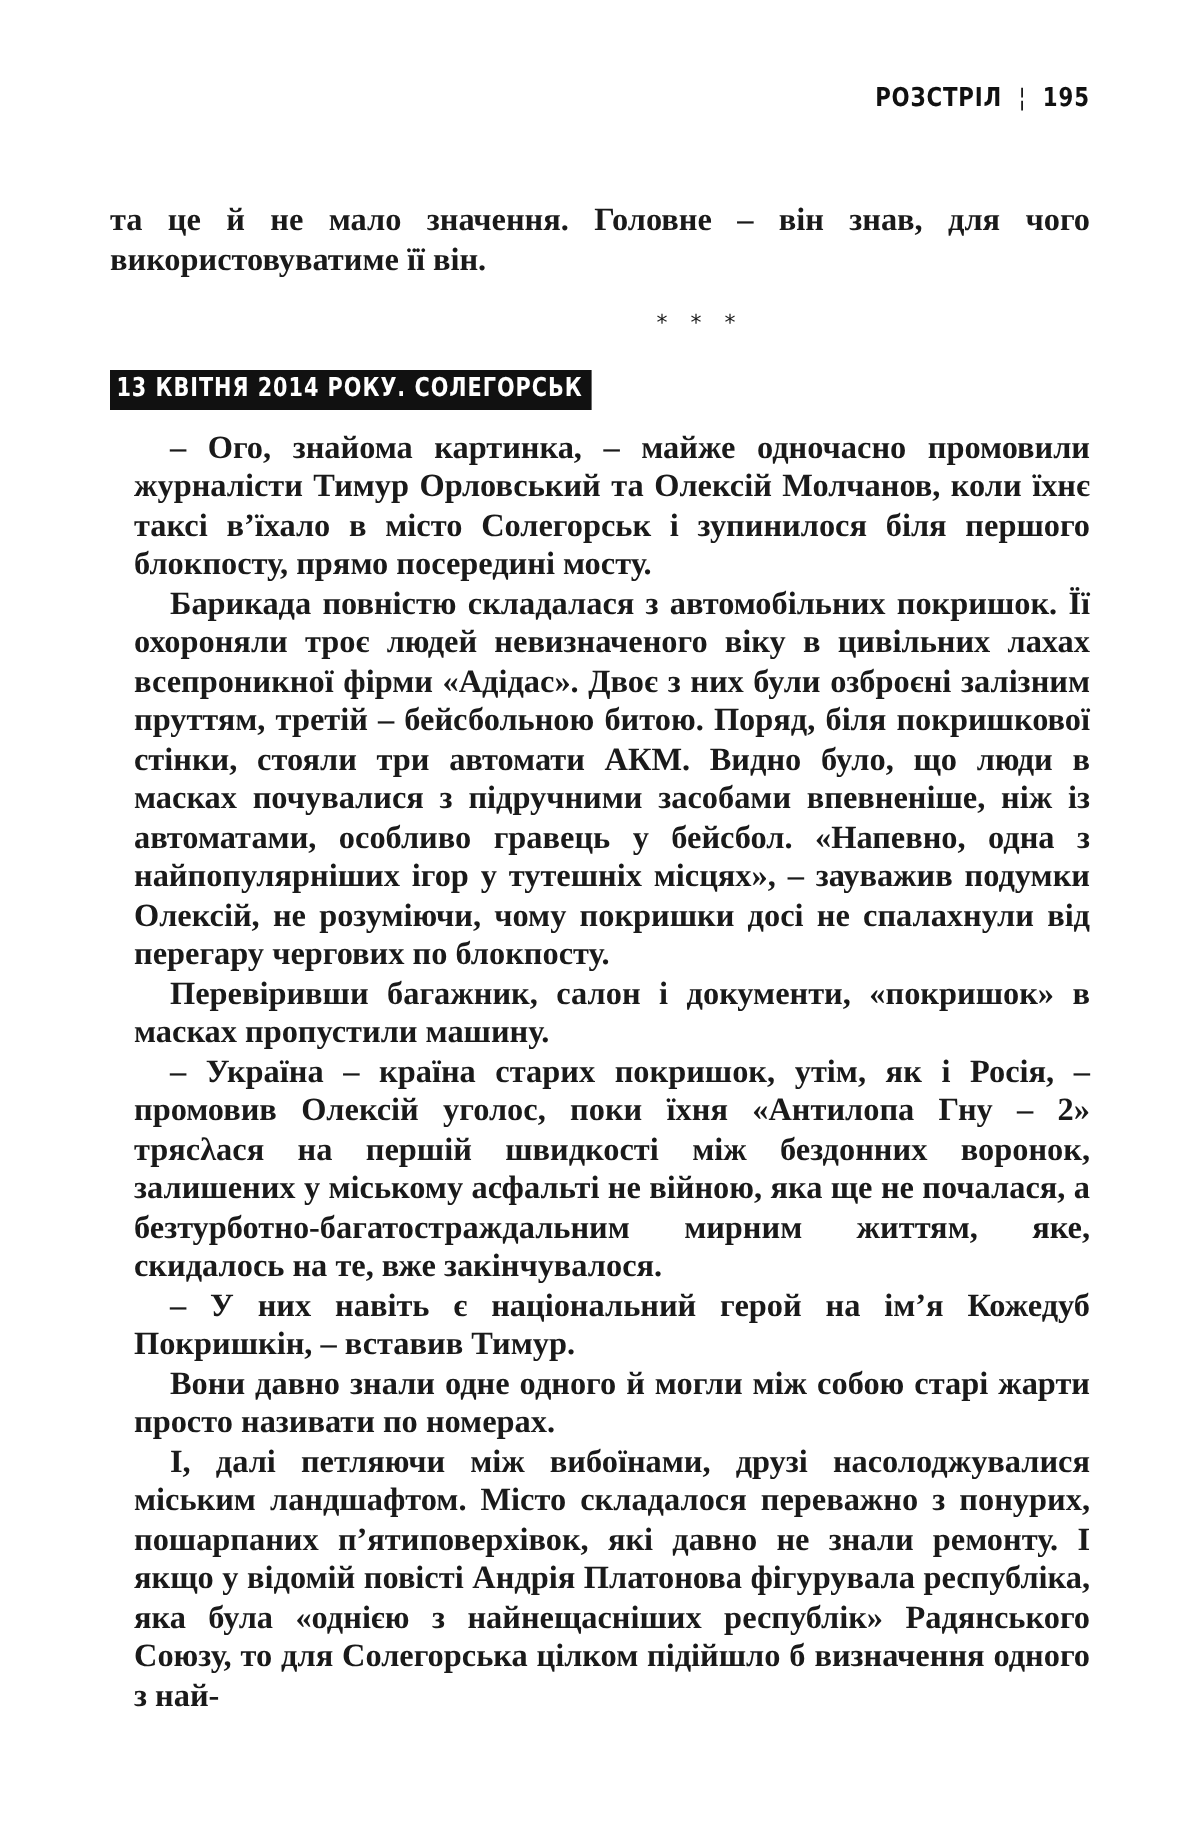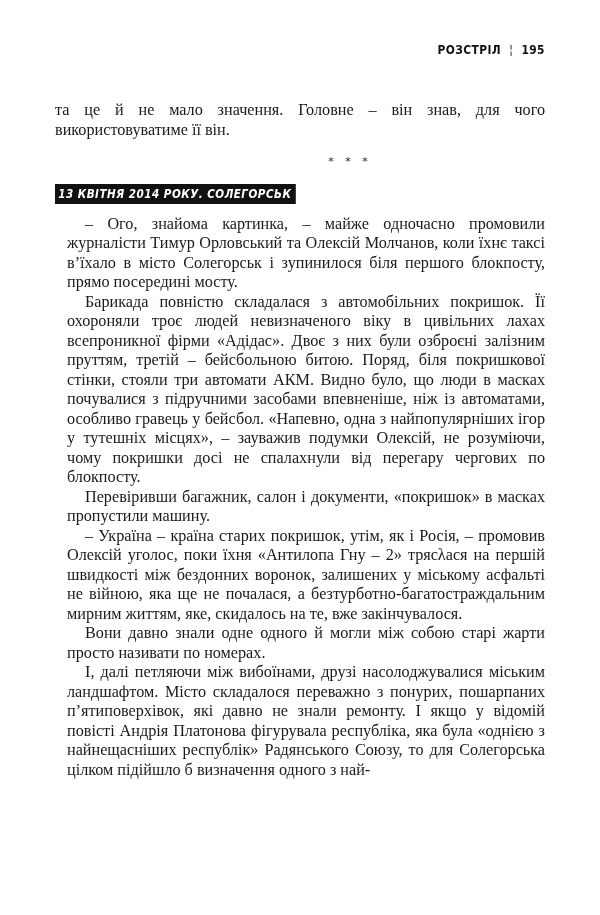--- a/index.html
+++ b/index.html
@@ -39,40 +39,40 @@
     width: 490px;
     font-family: "Liberation Serif", serif;
     font-size: 16.2px;
     line-height: 19.5px;
     text-align: justify;
     hyphens: none;
   }
   .page-body p {
     margin: 0;
     text-indent: 0;
+    font-weight: bold;
   }
   .page-body p.indent {
     text-indent: 18px;
     margin-left: 12px;
   }
   .page-body p.cont {
     text-indent: 0;
   }
   .asterism {
     text-align: center;
     font-family: "DejaVu Sans", sans-serif;
     font-size: 11px;
     letter-spacing: 4px;
     margin: 12px 0 12px 0;
     padding-left: 100px;
   }
   .section-head-wrap {
     margin: 0 0 11px 0;
     height: 20px;
-    font-style: italic;
   }
   .section-head {
     display: inline-block;
     background: #111;
     color: #fff;
     font-family: "DejaVu Sans", sans-serif;
     font-weight: bold;
     font-size: 13px;
     line-height: 20px;
     height: 20px;
@@ -96,15 +96,16 @@
   <div class="asterism">* * *</div>
 
   <div class="section-head-wrap">
     <span class="section-head">13 КВІТНЯ 2014 РОКУ. СОЛЕГОРСЬК</span>
   </div>
 
   <p class="indent">– Ого, знайома картинка, – майже одночасно промовили журналісти Тимур Орловський та Олексій Молчанов, коли їхнє таксі в’їхало в місто Солегорськ і зупинилося біля першого блокпосту, прямо посередині мосту.</p>
   <p class="indent">Барикада повністю складалася з автомобільних покришок. Її охороняли троє людей невизначеного віку в цивільних лахах всепроникної фірми «Адідас». Двоє з них були озброєні залізним пруттям, третій – бейсбольною битою. Поряд, біля покришкової стінки, стояли три автомати АКМ. Видно було, що люди в масках почувалися з підручними засобами впевненіше, ніж із автоматами, особливо гравець у бейсбол. «Напевно, одна з найпопулярніших ігор у тутешніх місцях», – зауважив подумки Олексій, не розуміючи, чому покришки досі не спалахнули від перегару чергових по блокпосту.</p>
   <p class="indent">Перевіривши багажник, салон і документи, «покришок» в масках пропустили машину.</p>
   <p class="indent">– Україна – країна старих покришок, утім, як і Росія, – промовив Олексій уголос, поки їхня «Антилопа Гну – 2» трясλася на першій швидкості між бездонних воронок, залишених у міському асфальті не війною, яка ще не почалася, а безтурботно-багатостраждальним мирним життям, яке, скидалось на те, вже закінчувалося.</p>
+  <p class="indent">– У них навіть є національний герой на ім’я Кожедуб Покришкін, – вставив Тимур.</p>
   <p class="indent">Вони давно знали одне одного й могли між собою старі жарти просто називати по номерах.</p>
   <p class="indent">І, далі петляючи між вибоїнами, друзі насолоджувалися міським ландшафтом. Місто складалося переважно з понурих, пошарпаних п’ятиповерхівок, які давно не знали ремонту. І якщо у відомій повісті Андрія Платонова фігурувала республіка, яка була «однією з найнещасніших республік» Радянського Союзу, то для Солегорська цілком підійшло б визначення одного з най-</p>
 </div>
 
 </body></html>

